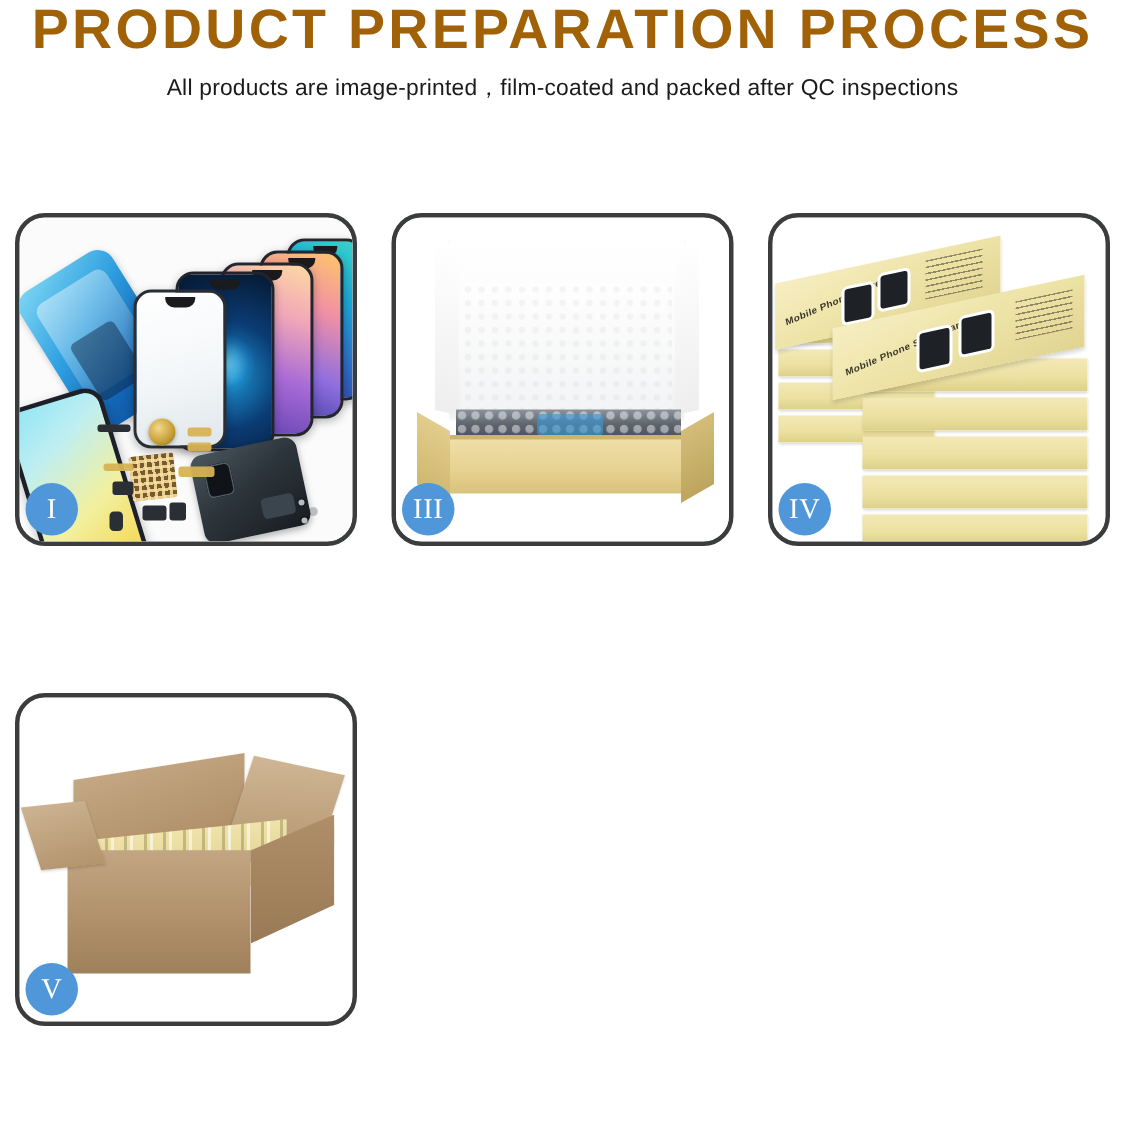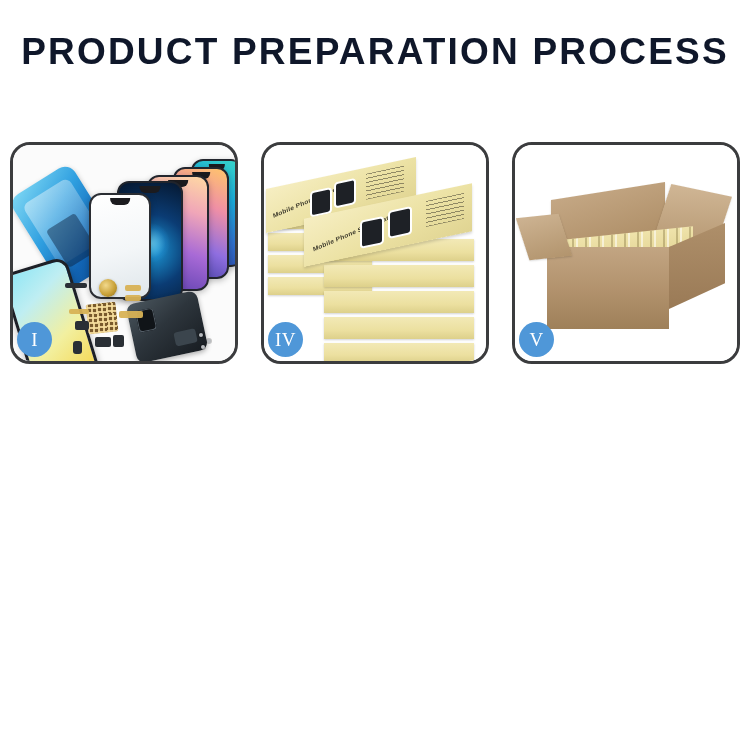--- a/index.html
+++ b/index.html
@@ -18,26 +18,25 @@
 
   
   #header {
     position: absolute;
     left: 0; top: 0;
     width: 750px;
     text-align: center;
   }
   #page-title {
     margin: 0;
-    padding-top: 32px;
     font-family: "Liberation Sans", sans-serif;
     font-size: 37px;
     font-weight: bold;
     letter-spacing: 2.2px;
-    color: #0f172a;
+    color: #a16207;
     line-height: 1.06;
     white-space: nowrap;
   }
   #page-subtitle {
     margin: 0;
     padding-top: 9px;
     font-family: "Liberation Sans", sans-serif;
     font-size: 15.2px;
     font-weight: normal;
     letter-spacing: 0.15px;
@@ -410,20 +409,21 @@
     position:absolute; left:48px; top:170px; width:14px; height:18px;
     background: rgba(124,96,64,.5);
     transform: skewY(20deg);
   }
 </style>
 </head>
 <body>
 
 <div id="header">
   <h1 id="page-title">PRODUCT PREPARATION PROCESS</h1>
+  <p id="page-subtitle">All products are image-printed，film-coated and packed after QC inspections</p>
 </div>
 
 <div id="panel-grid">
 
   <div class="panel">
     <div class="panel-stage">
       <div class="p1-bg"></div>
       <div class="p1-film"></div>
       <div class="p1-phone p1-p5">
           <span class="notch"></span>
@@ -455,20 +455,31 @@
       <div class="p1-flex" style="left:56px;top:164px;width:20px;height:5px;"></div>
       <div class="p1-flex" style="left:106px;top:166px;width:24px;height:7px;"></div>
       <div class="p1-screw" style="left:186px;top:188px;"></div>
       <div class="p1-screw" style="left:194px;top:194px;"></div>
       <div class="p1-screw" style="left:188px;top:200px;"></div>
     </div>
     <div class="panel-badge">I</div>
   </div>
 
 
+  <div class="panel">
+    <div class="panel-stage">
+      <div class="p3-bg"></div>
+      <div class="p3-lid"></div>
+      <div class="p3-liner"></div>
+      <div class="p3-item"></div>
+      <div class="p3-rim"></div>
+      <div class="p3-front"></div>
+    </div>
+    <div class="panel-badge">III</div>
+  </div>
 
   <div class="panel">
     <div class="panel-stage">
       <div class="p4-bg"></div>
       <div class="p4-stack">
 
         <div class="p4-box" style="left:4px;top:66px;width:104px;height:18px;"></div>
         <div class="p4-box" style="left:4px;top:88px;width:104px;height:18px;"></div>
         <div class="p4-box" style="left:4px;top:110px;width:104px;height:18px;"></div>
         <div class="p4-box" style="left:4px;top:132px;width:104px;height:18px;"></div>

